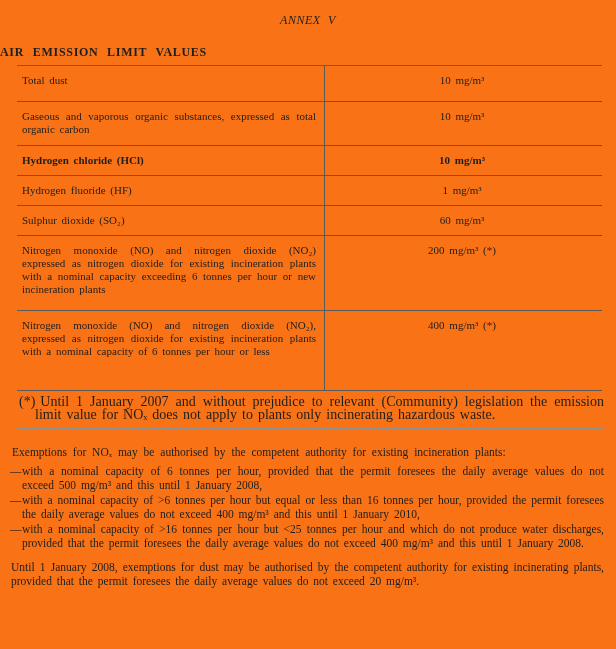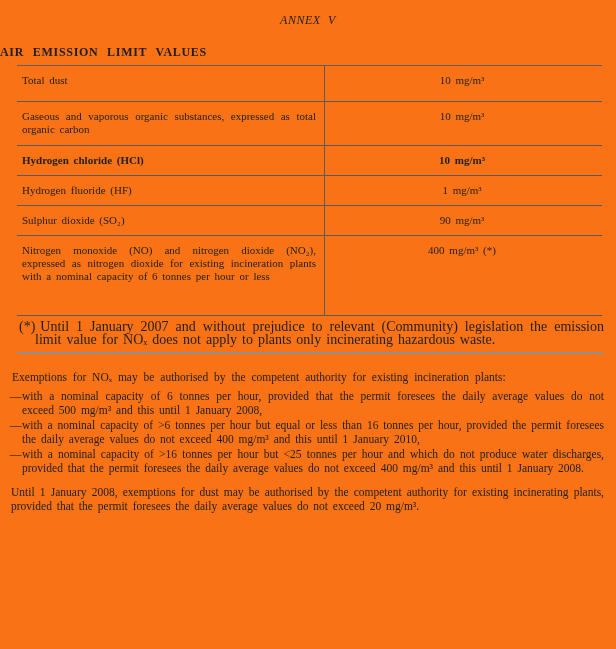--- a/index.html
+++ b/index.html
@@ -134,21 +134,25 @@
       <tr class="r3">
         <td class="pollutant">Hydrogen chloride (HCl)</td>
         <td class="limit">10 mg/m³</td>
       </tr>
       <tr class="r4">
         <td class="pollutant">Hydrogen fluoride (HF)</td>
         <td class="limit">1 mg/m³</td>
       </tr>
       <tr class="r5">
         <td class="pollutant">Sulphur dioxide (SO₂)</td>
-        <td class="limit">90 mg/m³</td>
+        <td class="limit">60 mg/m³</td>
+      </tr>
+      <tr class="r6">
+        <td class="pollutant">Nitrogen monoxide (NO) and nitrogen dioxide (NO₂) expressed as nitrogen dioxide for existing incineration plants with a nominal capacity exceeding 6 tonnes per hour or new incineration plants</td>
+        <td class="limit">200 mg/m³ (*)</td>
       </tr>
       <tr class="r7">
         <td class="pollutant">Nitrogen monoxide (NO) and nitrogen dioxide (NO₂), expressed as nitrogen dioxide for existing incineration plants with a nominal capacity of 6 tonnes per hour or less</td>
         <td class="limit">400 mg/m³ (*)</td>
       </tr>
     </tbody>
   </table>
 
   <div class="footnote">
     <span class="fn-marker">(*)</span><span>Until 1 January 2007 and without prejudice to relevant (Community) legislation the emission limit value for NOₓ does not apply to plants only incinerating hazardous waste.</span>

